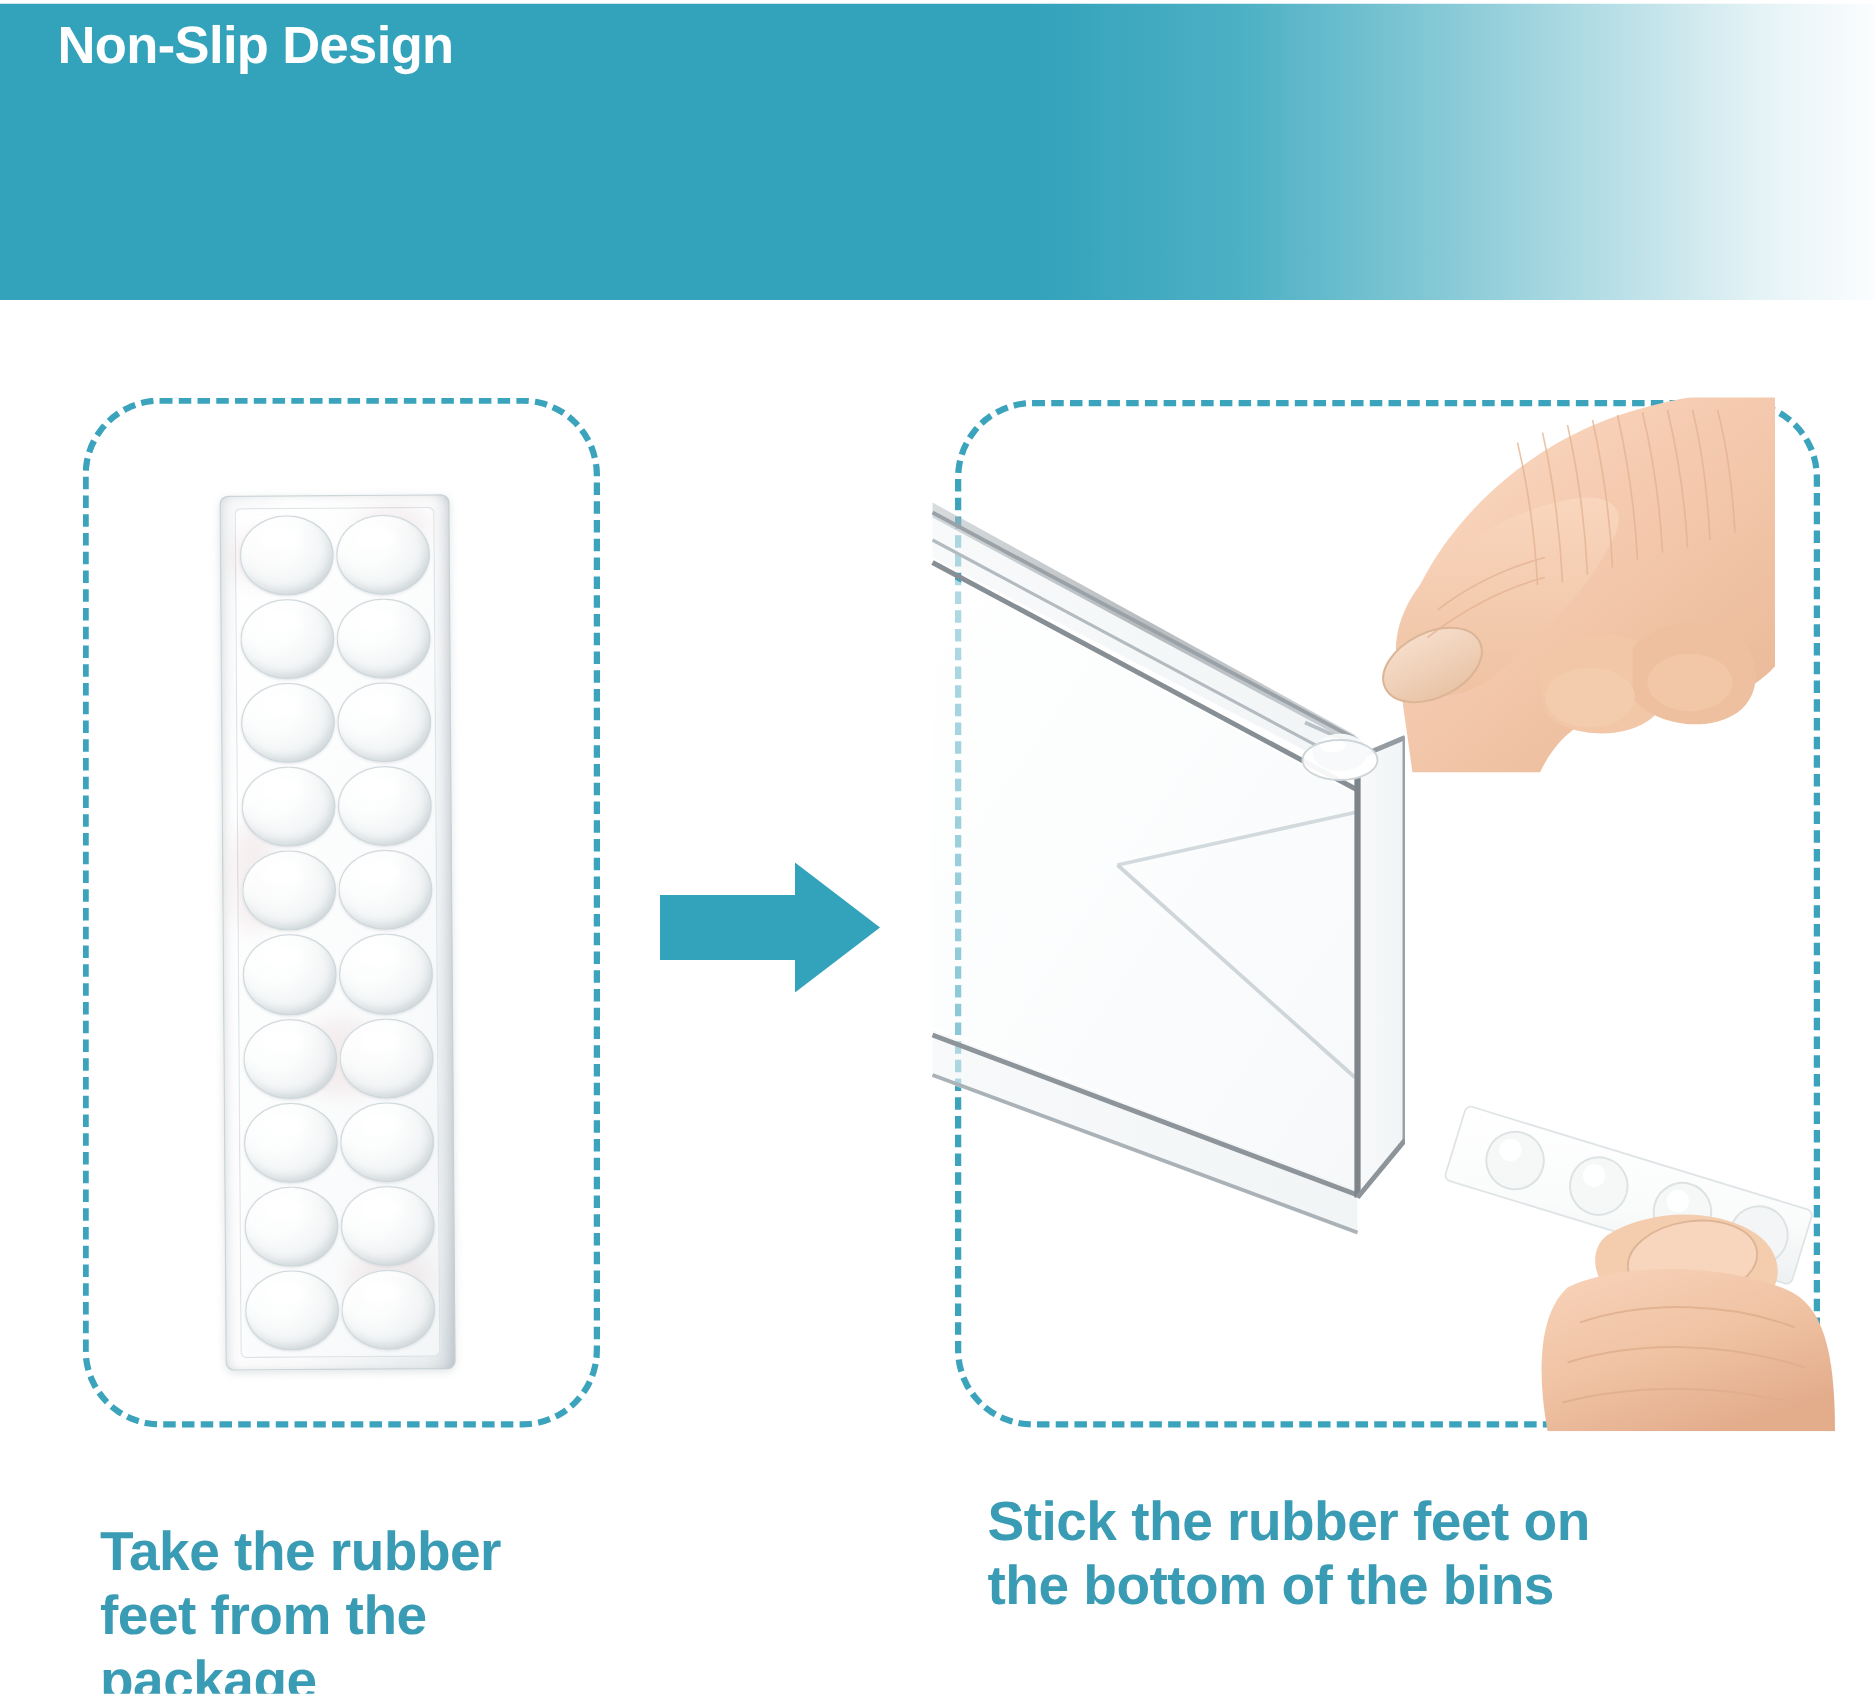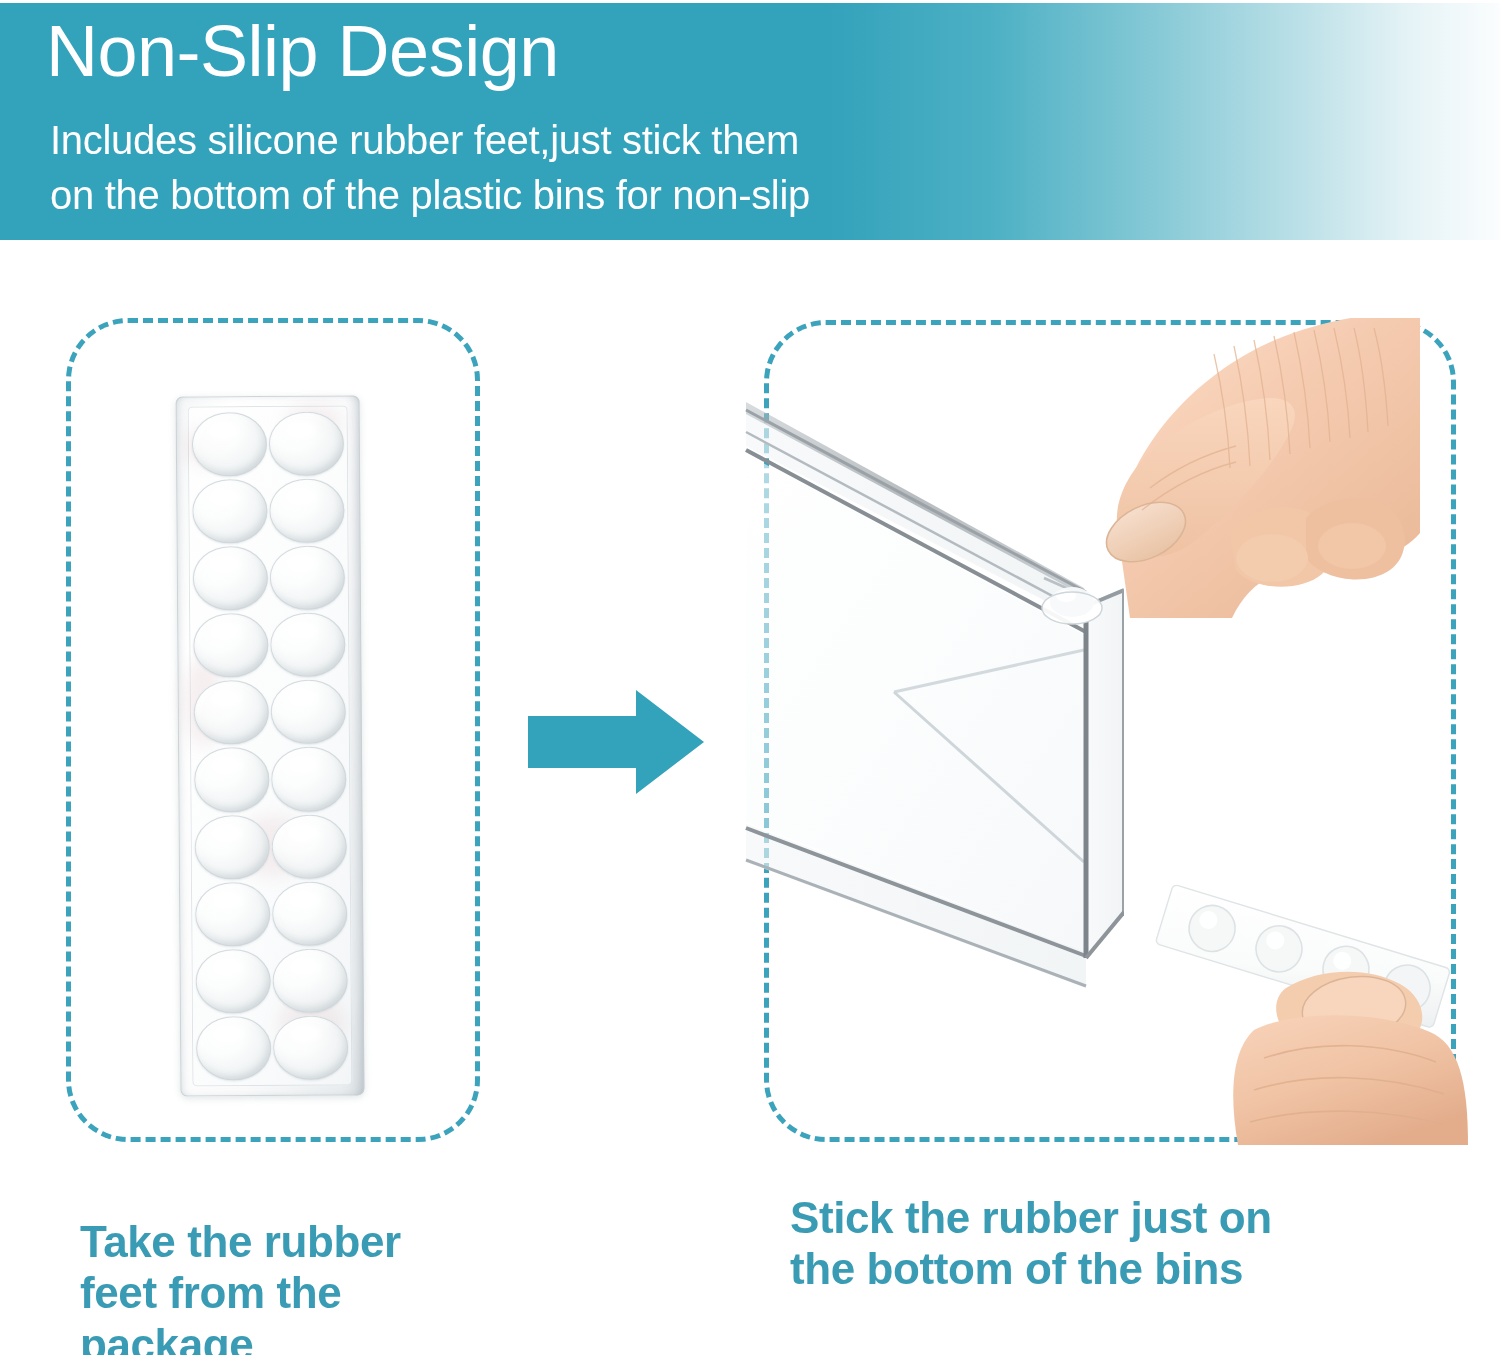--- a/index.html
+++ b/index.html
@@ -16,22 +16,22 @@
     position:absolute;
     left:0; top:3px;
     width:1500px; height:237px;
     background:linear-gradient(to right,
         #33a2bb 0%, #33a2bb 55%, #4cb0c4 66%,
         #86c9d6 77%, #bde1e8 87%, #e5f3f6 94%, #fbfdfe 100%);
   }
   #banner-title{
     position:absolute;
     left:46px; top:11px;
-    font-size:72px;
-    font-weight:normal;
+    font-size:42px;
+    font-weight:bold;
     color:#ffffff;
     letter-spacing:-0.5px;
     line-height:1.05;
     white-space:nowrap;
   }
   #banner-subtitle{
     position:absolute;
     left:50px; top:110px;
     font-size:40px;
     color:#ffffff;
@@ -150,22 +150,20 @@
   #hand-bottom{ left:1168px; top:880px; width:300px; height:265px; }
 
   
   #held-strip{ position:absolute; left:1148px; top:872px; width:310px; height:190px; }
 </style>
 </head>
 <body>
 
 <div id="header-banner">
   <div id="banner-title">Non-Slip Design</div>
-  <div id="banner-subtitle">Includes silicone rubber feet,just stick them
-on the bottom of the plastic bins for non-slip</div>
 </div>
 
 <div id="panel-left" class="dashed-panel"></div>
 
 <div id="blister-pack">
   <div id="blister-outer"></div>
   <div id="blister-tray"></div>
 
   <div class="pack-tint" style="left:8px;  top:30px;  width:46px; height:40px;"></div>
   <div class="pack-tint" style="left:110px; top:10px;  width:56px; height:34px;"></div>
@@ -341,14 +339,14 @@
     <path d="M96,178 C150,160 216,162 268,182"></path>
     <path d="M86,210 C144,192 214,194 276,214"></path>
     <path d="M82,242 C142,226 216,228 282,246"></path>
   </g>
 </svg>
 
 <div id="caption-left" class="caption">Take the rubber
 feet from the
 package</div>
 
-<div id="caption-right" class="caption">Stick the rubber just on
+<div id="caption-right" class="caption">Stick the rubber feet on
 the bottom of the bins</div>
 
 </body></html>

